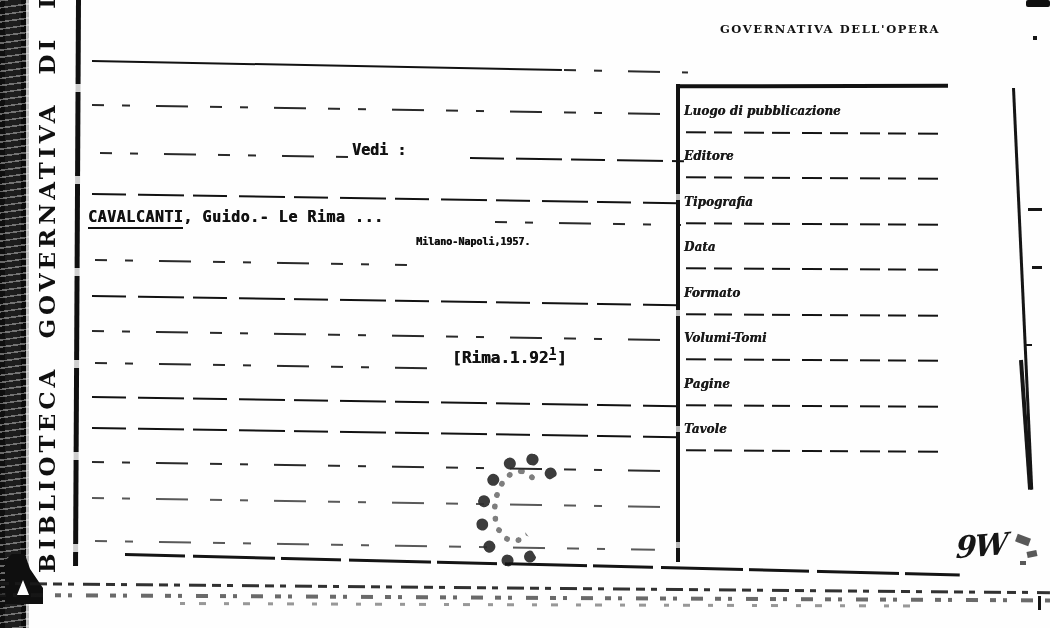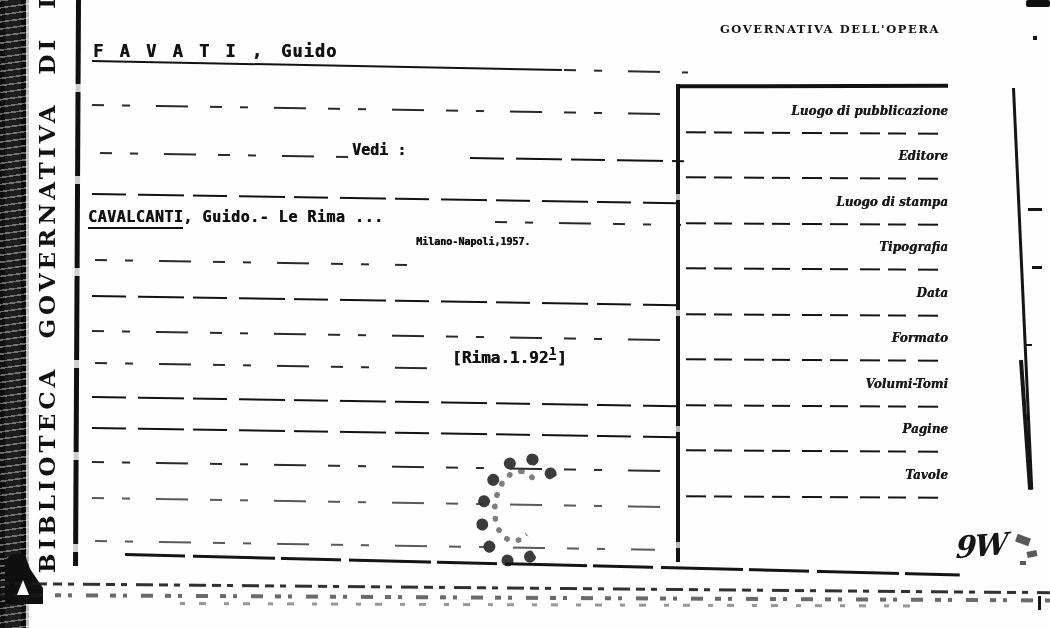--- a/index.html
+++ b/index.html
@@ -50,21 +50,21 @@
   .stamp-inner{position:absolute;left:492px;top:468px;width:38px;height:64px;border:6px dotted #3a3a3a;
     border-radius:50%;border-right-color:transparent;transform:rotate(8deg);opacity:.65;}
 
   
   .colloc-header{position:absolute;left:700px;top:22px;width:260px;text-align:center;
     font-family:"DejaVu Serif",serif;font-weight:bold;font-size:11.5px;letter-spacing:1.6px;color:#141414;}
   .box-top{position:absolute;left:676px;top:84px;width:272px;height:4px;background:#121212;transform:rotate(-.15deg);}
   .box-left{position:absolute;left:676px;top:84px;width:4px;height:478px;
     background:repeating-linear-gradient(180deg,#121212 0 110px,rgba(18,18,18,.3) 110px 116px);}
   .box-rows{position:absolute;left:684px;top:88px;width:264px;}
-  .field-row{position:relative;height:45.5px;display:flex;align-items:center;justify-content:flex-end;}
+  .field-row{position:relative;height:45.5px;display:flex;align-items:center;justify-content:flex-start;}
   .field-row .lbl{font-family:"DejaVu Serif",serif;font-style:italic;font-weight:bold;font-size:12px;
     color:#1a1a1a;text-shadow:.3px 0 0 currentColor;}
   .field-row::after{content:"";position:absolute;left:2px;right:4px;bottom:0;height:2px;
     background:repeating-linear-gradient(90deg,#141414 0 20px,rgba(0,0,0,0) 20px 28px,#141414 28px 46px,rgba(0,0,0,0) 46px 58px);
     transform:rotate(.35deg);}
 
   
   .right-edge{position:absolute;left:1012px;top:88px;width:3px;height:402px;background:#151515;
     transform:rotate(-2.6deg);transform-origin:top center;}
   .right-edge2{position:absolute;left:1019px;top:360px;width:4px;height:130px;background:#161616;
@@ -95,23 +95,20 @@
 
   <div class="edge-strip"></div>
   <div class="blob"></div>
   <div class="blob-notch"></div>
   <div class="corner-mark"></div>
 
   <div class="institution">BIBLIOTECA GOVERNATIVA DI LUCCA</div>
 
   <div class="card-left-border"></div>
 
-  <div class="typed heading">
-    <span>F A V A T I ,</span><span class="given">Guido</span>
-  </div>
   <div class="rl rl-solid" style="left:92px;top:60px;width:470px;transform:rotate(1.1deg)"></div>
   <div class="rl rl-b" style="left:564px;top:69px;width:124px;transform:rotate(1.1deg)"></div>
 
   <div class="rl rl-b" style="left:92px;top:104px;width:586px"></div>
   <div class="rl rl-b" style="left:100px;top:152px;width:248px"></div>
   <div class="rl rl-a" style="left:470px;top:157px;width:214px"></div>
   <div class="rl rl-a" style="left:92px;top:193px;width:586px"></div>
   <div class="rl rl-b" style="left:495px;top:221px;width:186px"></div>
   <div class="rl rl-b" style="left:95px;top:259px;width:312px"></div>
   <div class="rl rl-a" style="left:92px;top:295px;width:586px"></div>
@@ -137,23 +134,20 @@
 
   <div class="colloc-header">GOVERNATIVA DELL'OPERA</div>
   <div class="box-top"></div>
   <div class="box-left"></div>
   <div class="box-rows">
     <div class="field-row">
         <span class="lbl">Luogo di pubblicazione</span>
       </div>
     <div class="field-row">
         <span class="lbl">Editore</span>
-      </div>
-    <div class="field-row">
-        <span class="lbl">Luogo di stampa</span>
       </div>
     <div class="field-row">
         <span class="lbl">Tipografia</span>
       </div>
     <div class="field-row">
         <span class="lbl">Data</span>
       </div>
     <div class="field-row">
         <span class="lbl">Formato</span>
       </div>

